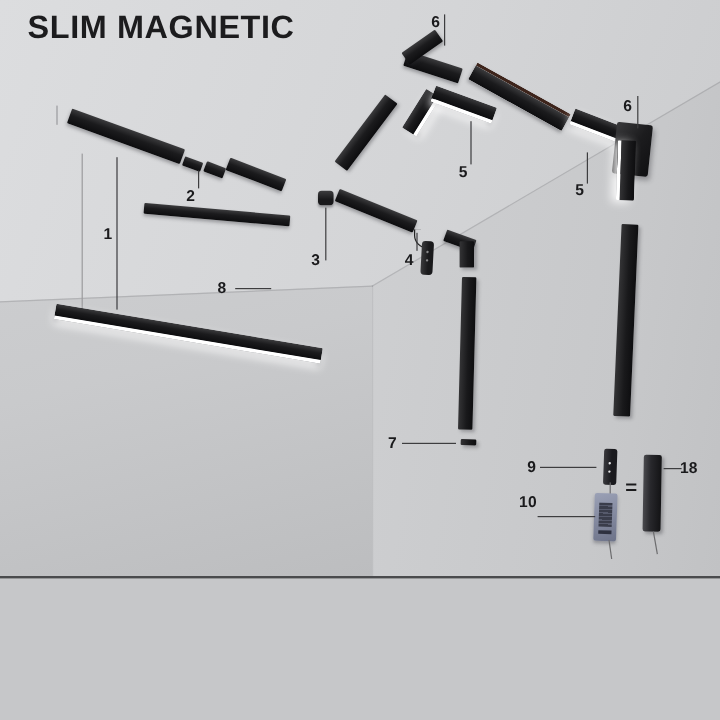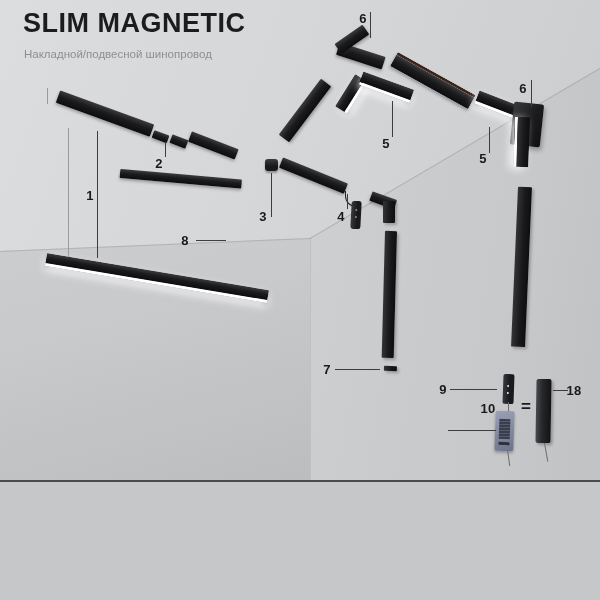--- a/index.html
+++ b/index.html
@@ -157,27 +157,26 @@
   <div class="callout" style="left:159px;top:163px;">2</div>
   <div class="callout" style="left:263px;top:216px;">3</div>
   <div class="callout" style="left:341px;top:216px;">4</div>
   <div class="callout" style="left:386px;top:143px;">5</div>
   <div class="callout" style="left:483px;top:158px;">5</div>
   <div class="callout" style="left:363px;top:18px;">6</div>
   <div class="callout" style="left:523px;top:88px;">6</div>
   <div class="callout" style="left:327px;top:369px;">7</div>
   <div class="callout" style="left:185px;top:240px;">8</div>
   <div class="callout" style="left:443px;top:389px;">9</div>
-  <div class="callout" style="left:440px;top:408px;margin-left:48px;">10</div>
+  <div class="callout" style="left:440px;top:418px;">10</div>
   <div class="callout" style="left:574px;top:390px;">18</div>
   <div class="equals" style="left:526px;top:407px;">=</div>
 
   <div class="title">SLIM MAGNETIC</div>
   <div class="subtitle">
-    <div>Накладной/подвесной шинопровод</div>
   </div>
 
   <div class="legend">
     
     
     
   </div>
 
 </div>
 

